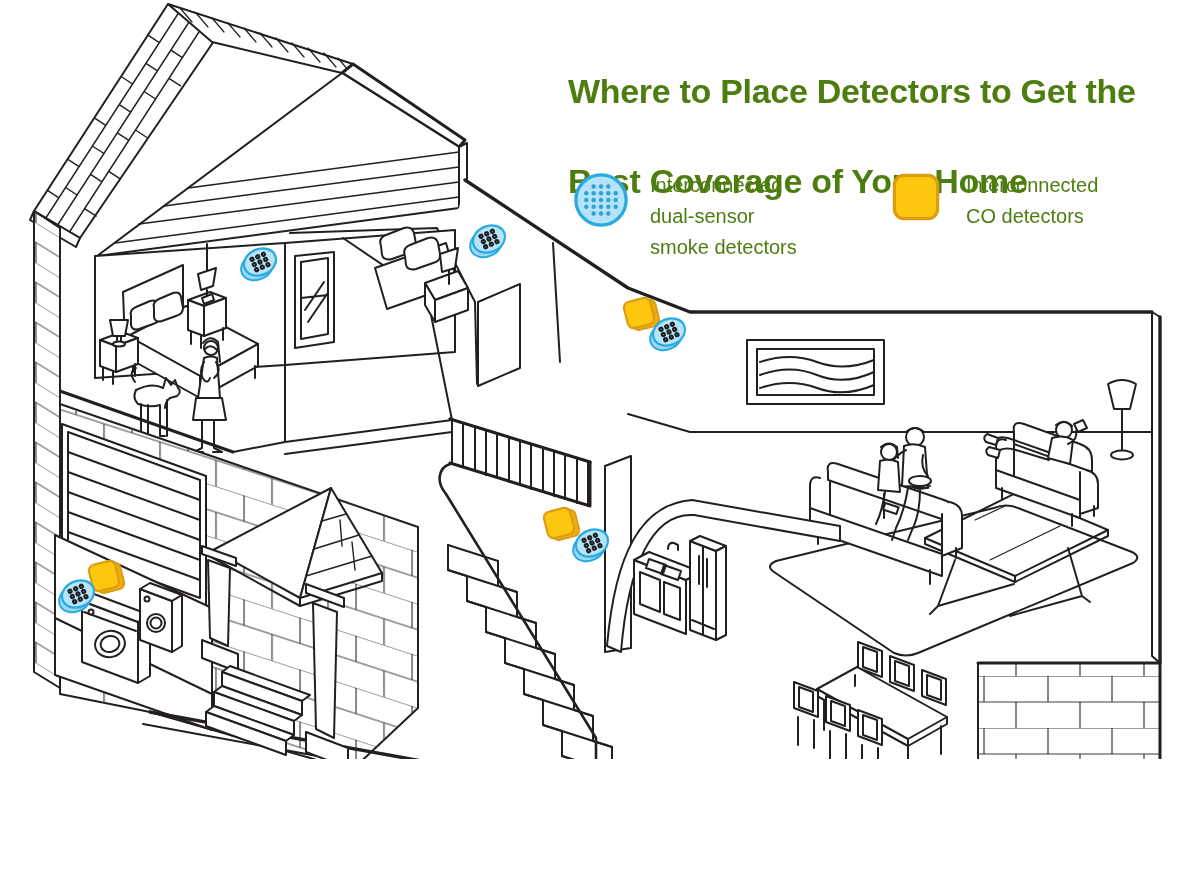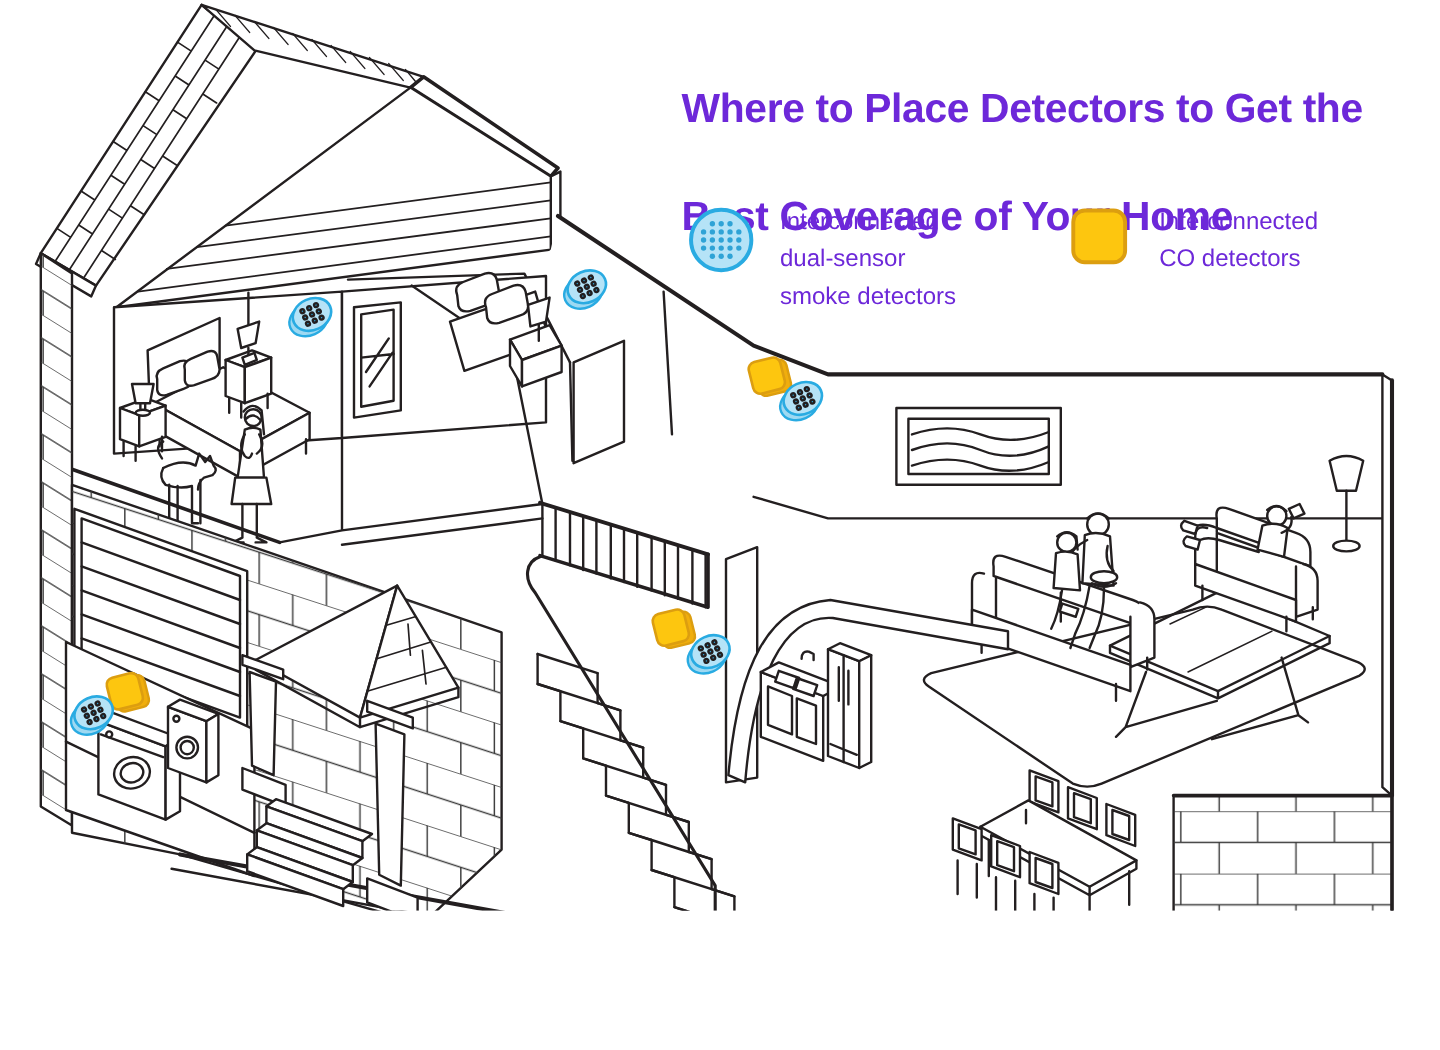--- a/index.html
+++ b/index.html
@@ -1,17 +1,17 @@
 <!DOCTYPE html>
 <html><head>
 <meta charset="utf-8">
 <style>
   html,body{margin:0;padding:0;background:#fff;}
   .stage{position:relative;width:1200px;height:759px;background:#fff;overflow:hidden;
-         font-family:"Liberation Sans",sans-serif;color:#6d28d9;}
+         font-family:"Liberation Sans",sans-serif;color:#4d7c0f;}
   .stage svg.house{position:absolute;left:0;top:0;}
   .title{position:absolute;left:568px;top:24px;font-size:34px;line-height:45px;
          font-weight:bold;letter-spacing:-0.3px;white-space:pre-line;}
   .licon{position:absolute;overflow:visible;}
   #legend-smoke{left:572px;top:171px;width:58px;height:58px;}
   #legend-co{left:892px;top:173px;width:48px;height:48px;}
   .ltext{position:absolute;font-size:20px;line-height:31px;white-space:pre-line;}
   #ltext-smoke{left:650px;top:170px;}
   #ltext-co{left:966px;top:170px;}
   .house path,.house line,.house polyline,.house polygon,.house rect,.house circle,.house ellipse{

